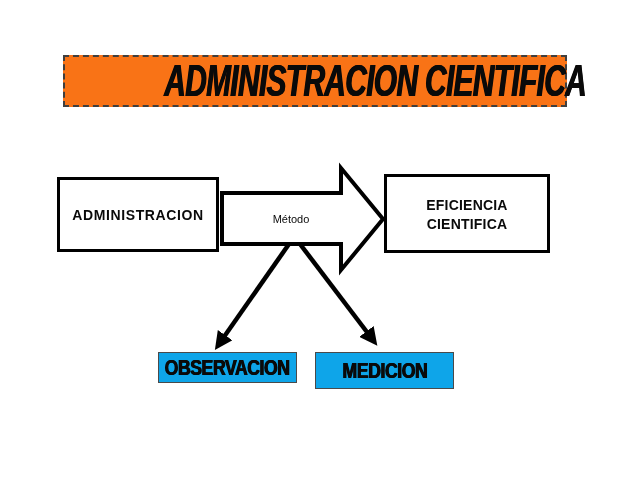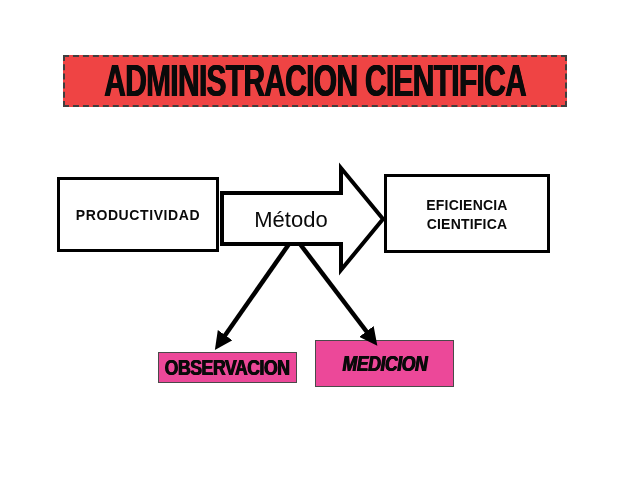--- a/index.html
+++ b/index.html
@@ -18,22 +18,22 @@
   }
   
   .title-box {
     position: absolute;
     left: 63px; top: 55px;
     width: 504px; height: 52px;
     box-sizing: border-box;
     border: 2px dashed #3f3f3f;
     display: flex;
     align-items: center;
-    justify-content: center;
-    background: #ef4444;
+    background: #f97316;
+    font-style: italic;
   }
   .title-text {
     display: inline-block;
     white-space: nowrap;
     font-weight: bold;
     font-size: 44px;
     letter-spacing: -1px;
     transform: scaleX(0.68);
     transform-origin: center;
     text-shadow: 0.7px 0 0 #0a0a0a, -0.7px 0 0 #0a0a0a;
@@ -66,37 +66,37 @@
   }
   
   .arrow-label {
     position: absolute;
     left: 222px; top: 195px;
     width: 138px; height: 48px;
     display: flex;
     flex-direction: column;
     align-items: center;
     justify-content: center;
-    font-size: 22px;
+    font-size: 11px;
     line-height: 21px;
     text-align: center;
     z-index: 3;
   }
   
   .small-box {
     position: absolute;
     box-sizing: border-box;
     border: 1.5px solid #4a4a4a;
-    background: #ec4899;
+    background: #0ea5e9;
     display: flex;
     align-items: center;
     justify-content: center;
   }
   .box-obs { left: 158px; top: 352px; width: 139px; height: 31px; }
-  .box-med { left: 315px; top: 340px; width: 139px; height: 47px; font-style: italic; }
+  .box-med { left: 315px; top: 352px; width: 139px; height: 37px; }
   .small-label {
     display: inline-block;
     white-space: nowrap;
     font-weight: bold;
     font-size: 22px;
     letter-spacing: -0.5px;
     transform: scaleX(0.8);
     transform-origin: center;
     text-shadow: 0.6px 0 0 #0a0a0a, -0.6px 0 0 #0a0a0a;
   }
@@ -111,21 +111,21 @@
 </head>
 <body>
 
 <div class="canvas">
 
   <div class="title-box">
     <span class="title-text">ADMINISTRACION CIENTIFICA</span>
   </div>
 
   <div class="box box-admin">
-    <span class="bold-label">PRODUCTIVIDAD</span>
+    <span class="bold-label">ADMINISTRACION</span>
   </div>
 
   <div class="box box-efic">
     <span class="efic-line">EFICIENCIA</span>
     <span class="efic-line">CIENTIFICA</span>
   </div>
 
   <div class="small-box box-obs">
     <span class="small-label">OBSERVACION</span>
   </div>

